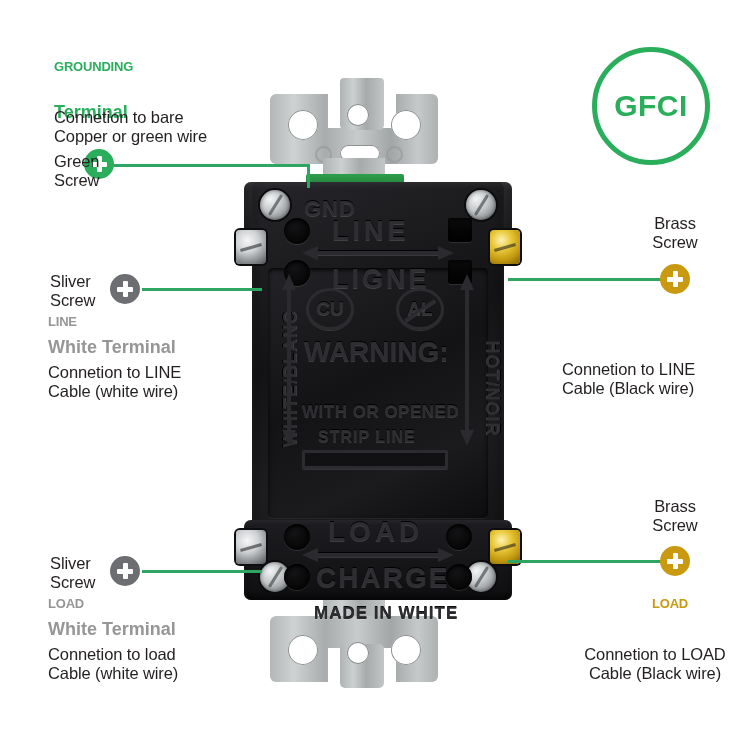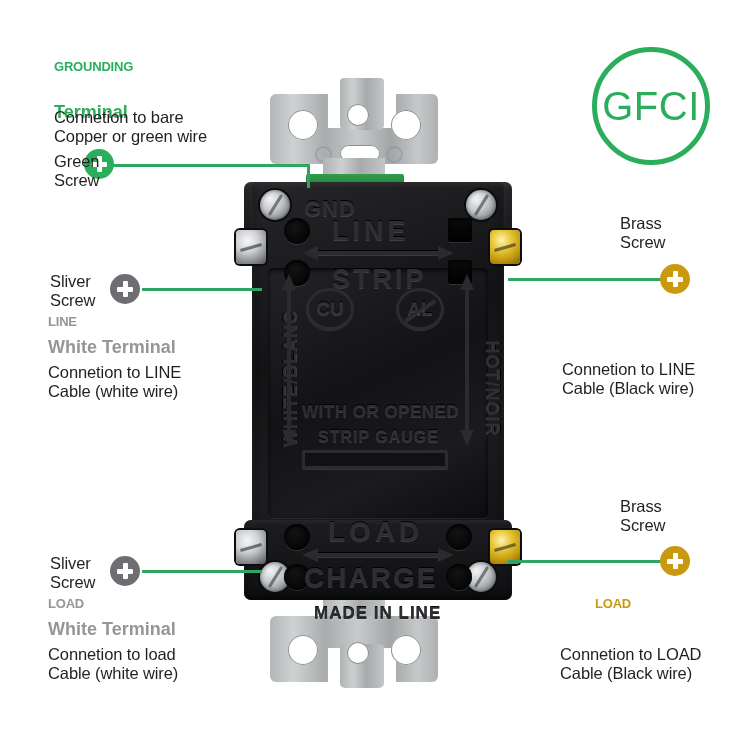--- a/index.html
+++ b/index.html
@@ -9,41 +9,41 @@
   #stage{position:relative;width:755px;height:755px;background:#ffffff;}
 
   
   .blk{position:absolute;line-height:1.14;white-space:pre-line;}
   .ttl{font-weight:bold;font-size:13px;letter-spacing:-0.2px;}
   .ttl2{font-weight:bold;font-size:18px;}
   .body{font-size:16.5px;color:#231f20;letter-spacing:-0.1px;}
   .green{color:#29af5c;}
   .gray{color:#969696;}
   .gold{color:#c9990f;}
-  .ctr{text-align:left;}
+  .ctr{text-align:center;}
 
   
   .ln{position:absolute;background:#2fa564;}
   .lnh{height:3px;}
   .lnv{width:3px;}
 
   
   .scr{position:absolute;width:30px;height:30px;border-radius:50%;}
   .scr.g{background:#2aae5c;}
   .scr.s{background:#6d6e71;}
   .scr.b{background:#c9990f;}
   .scr::before,.scr::after{content:"";position:absolute;background:#fff;border-radius:1px;}
   .scr::before{left:50%;top:7px;width:5px;height:16px;margin-left:-2.5px;}
   .scr::after{top:50%;left:7px;height:5px;width:16px;margin-top:-2.5px;}
 
   
   #gfci{position:absolute;left:592px;top:47px;width:108px;height:108px;
         border:5px solid #2aae5c;border-radius:50%;
         display:flex;align-items:center;justify-content:center;}
-  #gfci span{font-weight:normal;font-size:40px;color:#2aae5c;letter-spacing:0.5px;}
+  #gfci span{font-weight:bold;font-size:30px;color:#2aae5c;letter-spacing:0.5px;}
 
   
   #device{position:absolute;left:244px;top:78px;width:268px;height:620px;}
 
   
   .strap{position:absolute;left:0;width:216px;
          background:linear-gradient(90deg,#b4b7b8 0%,#cfd2d3 14%,#a9acad 33%,#c8cbcc 52%,#a3a6a7 72%,#c6c9ca 88%,#aeb1b2 100%);}
   .strapleg{position:absolute;
          background:linear-gradient(90deg,#b0b3b4 0%,#ccd0d1 30%,#a7aaab 60%,#c3c6c7 100%);}
   .shole{position:absolute;background:#fff;border-radius:50%;box-shadow:inset 0 0 0 1px #8d9091;}
@@ -173,39 +173,40 @@
     <div class="wslot" style="left:204px;top:140px;width:24px;height:24px;"></div>
     <div class="wslot" style="left:204px;top:182px;width:24px;height:24px;"></div>
     <div class="whole" style="left:40px;top:446px;width:26px;height:26px;"></div>
     <div class="whole" style="left:40px;top:486px;width:26px;height:26px;"></div>
     <div class="whole" style="left:202px;top:446px;width:26px;height:26px;"></div>
     <div class="whole" style="left:202px;top:486px;width:26px;height:26px;"></div>
 
     <div class="emb" style="left:60px;top:118px;font-size:22px;">GND</div>
 
     <div class="emb" style="left:88px;top:138px;font-size:27px;letter-spacing:4px;">LINE</div>
-    <div class="emb" style="left:88px;top:186px;font-size:27px;letter-spacing:3px;">STRIP</div>
+    <div class="emb" style="left:88px;top:186px;font-size:27px;letter-spacing:3px;">LIGNE</div>
 
     <div class="arrow" style="left:58px;top:168px;width:152px;height:14px;">
       <div class="shaft" style="left:14px;top:5px;width:124px;height:4px;"></div>
       <div class="head" style="left:0;top:0;border-top:7px solid transparent;border-bottom:7px solid transparent;border-right:16px solid #2b2b2f;"></div>
       <div class="head" style="right:0;top:0;border-top:7px solid transparent;border-bottom:7px solid transparent;border-left:16px solid #2b2b2f;"></div>
     </div>
 
     <div class="stamp" style="left:62px;top:210px;">
       <span>CU</span>
     </div>
     <div class="stamp" style="left:152px;top:210px;">
       <span>AL</span>
       <i class="slash"></i>
     </div>
 
+    <div class="emb" style="left:60px;top:258px;font-size:28px;letter-spacing:0px;">WARNING:</div>
     <div class="emb cond" style="left:58px;top:324px;font-size:17px;letter-spacing:0.5px;">WITH OR OPENED</div>
 
-    <div class="emb cond" style="left:74px;top:350px;font-size:16px;letter-spacing:1px;">STRIP GAUGE</div>
+    <div class="emb cond" style="left:74px;top:350px;font-size:16px;letter-spacing:1px;">STRIP LINE</div>
     <div id="gaugebar" style="top:372px;"></div>
 
     <div class="emb cond vert" style="left:-22px;top:290px;font-size:18px;letter-spacing:1px;transform:rotate(-90deg);">WHITE/BLANC</div>
     <div class="emb cond vert" style="left:200px;top:300px;font-size:18px;letter-spacing:1px;transform:rotate(90deg);">HOT/NOIR</div>
 
     <div class="arrow" style="left:38px;top:196px;width:14px;height:172px;">
       <div class="shaft" style="left:5px;top:14px;width:4px;height:144px;"></div>
       <div class="head" style="left:0;top:0;border-left:7px solid transparent;border-right:7px solid transparent;border-bottom:16px solid #2b2b2f;"></div>
       <div class="head" style="left:0;bottom:0;border-left:7px solid transparent;border-right:7px solid transparent;border-top:16px solid #2b2b2f;"></div>
     </div>
@@ -214,22 +215,22 @@
       <div class="head" style="left:0;top:0;border-left:7px solid transparent;border-right:7px solid transparent;border-bottom:16px solid #2b2b2f;"></div>
       <div class="head" style="left:0;bottom:0;border-left:7px solid transparent;border-right:7px solid transparent;border-top:16px solid #2b2b2f;"></div>
     </div>
 
     <div class="emb" style="left:84px;top:438px;font-size:28px;letter-spacing:4px;">LOAD</div>
     <div class="arrow" style="left:58px;top:470px;width:152px;height:14px;">
       <div class="shaft" style="left:14px;top:5px;width:124px;height:4px;"></div>
       <div class="head" style="left:0;top:0;border-top:7px solid transparent;border-bottom:7px solid transparent;border-right:16px solid #2b2b2f;"></div>
       <div class="head" style="right:0;top:0;border-top:7px solid transparent;border-bottom:7px solid transparent;border-left:16px solid #2b2b2f;"></div>
     </div>
-    <div class="emb" style="left:60px;top:484px;font-size:28px;letter-spacing:2px;">CHARGE</div>
-    <div class="emb cond" style="left:70px;top:526px;font-size:17px;letter-spacing:1px;">MADE IN LINE</div>
+    <div class="emb" style="left:72px;top:484px;font-size:28px;letter-spacing:2px;">CHARGE</div>
+    <div class="emb cond" style="left:70px;top:526px;font-size:17px;letter-spacing:1px;">MADE IN WHITE</div>
   </div>
 
   <div class="ln lnh" style="left:106px;top:164px;width:204px;"></div>
   <div class="ln lnv" style="left:307px;top:164px;height:24px;"></div>
 
   <div class="ln lnh" style="left:142px;top:288px;width:120px;"></div>
   <div class="ln lnh" style="left:508px;top:278px;width:158px;"></div>
 
   <div class="ln lnh" style="left:142px;top:570px;width:120px;"></div>
   <div class="ln lnh" style="left:508px;top:560px;width:158px;"></div>

